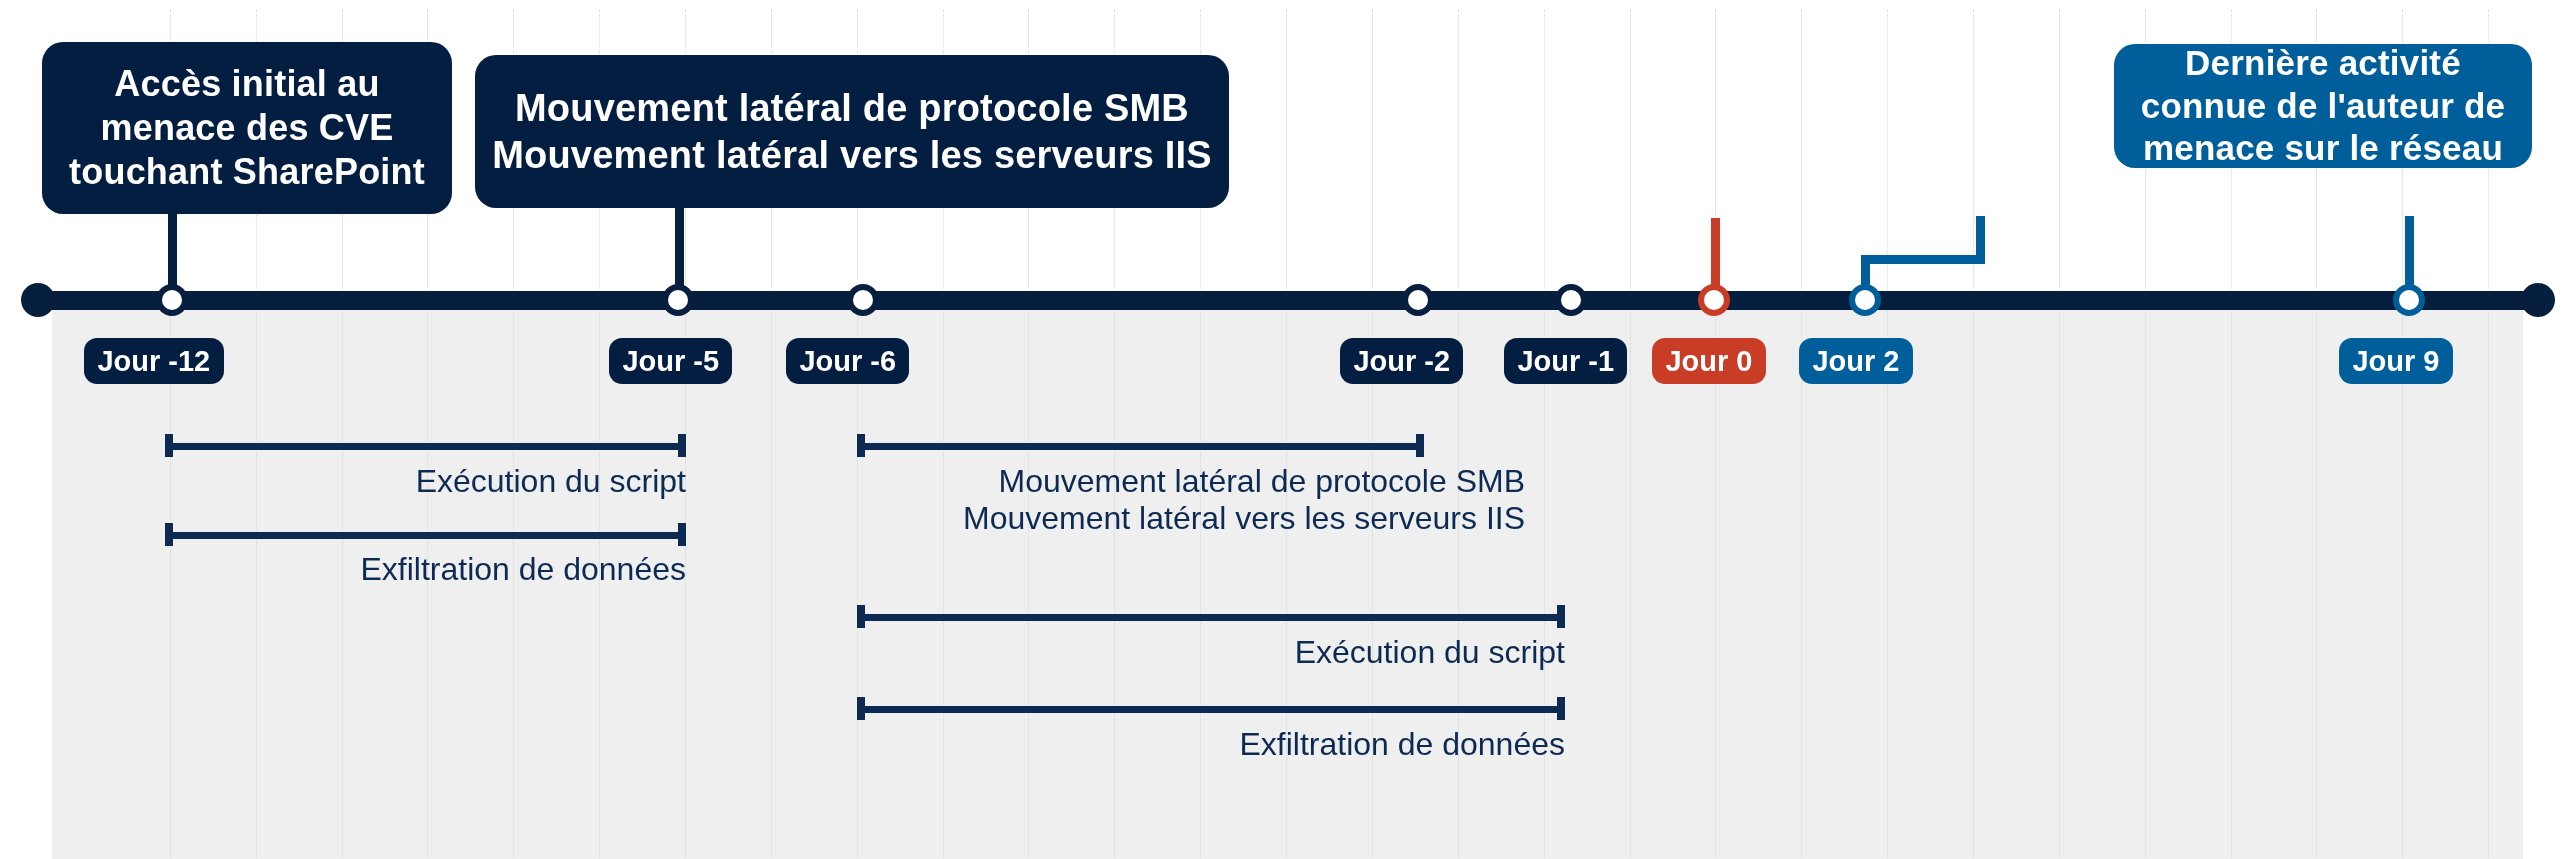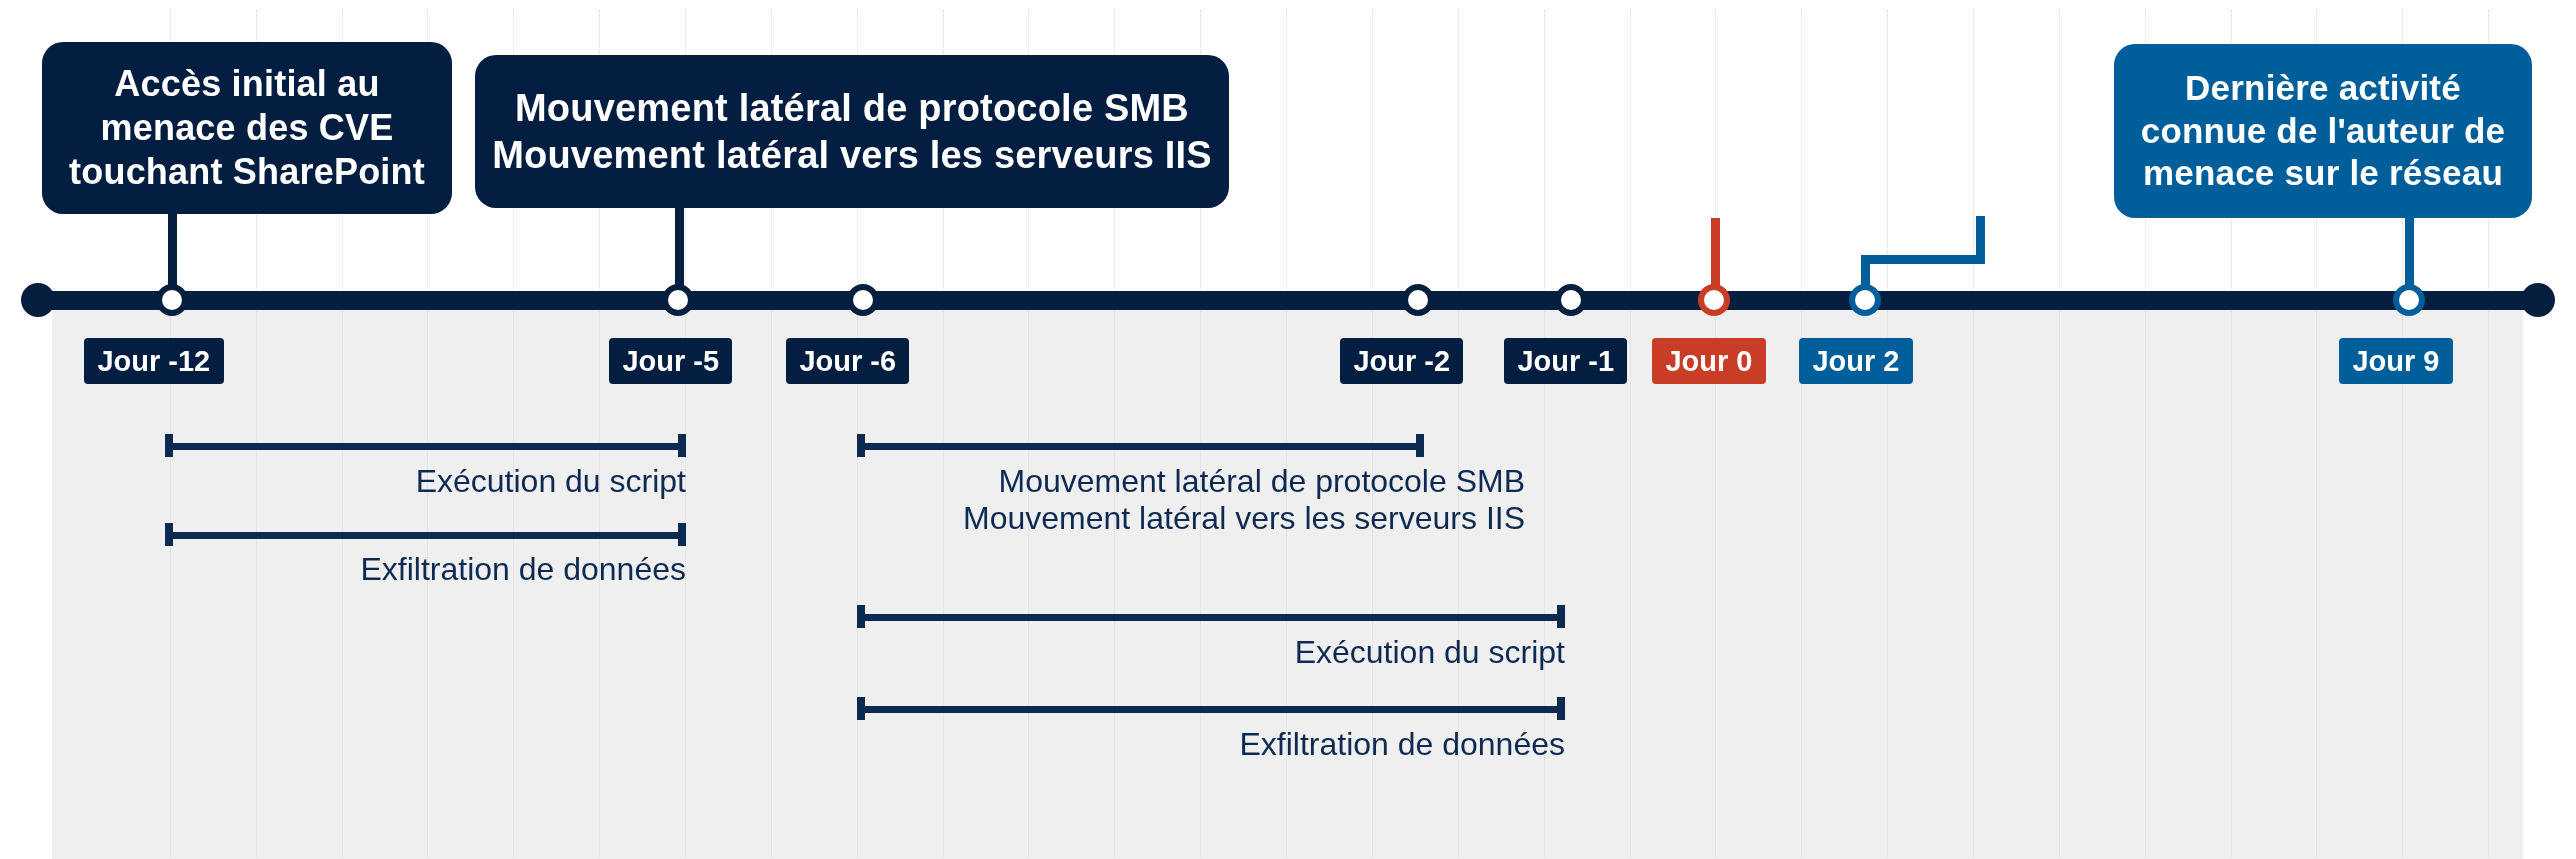--- a/index.html
+++ b/index.html
@@ -124,21 +124,21 @@
   .card.navy { background: #041e42; }
   .card.red  { background: #c93d27; }
   .card.blue { background: #005f9a; }
   .card span { display: block; white-space: pre-line; }
 
   
   .chip {
     position: absolute;
     box-sizing: border-box;
     height: 46px;
-    border-radius: 4px;
+    border-radius: 13px;
     color: #ffffff;
     display: flex;
     align-items: center;
     justify-content: center;
     font-size: 29px;
     font-weight: bold;
     font-stretch: condensed;
     padding: 0 13.4px;
     top: 338px;
     z-index: 6;
@@ -225,21 +225,21 @@
 touchant SharePoint</span>
   </div>
 
   <div class="card navy" style="left:475px; top:55px; width:754px; height:153px; font-size:38px;">
     <span>Mouvement latéral de protocole SMB
 Mouvement latéral vers les serveurs IIS</span>
   </div>
 
 
 
-  <div class="card blue" style="left:2114px; top:44px; width:418px; height:174px; font-size:35px;">
+  <div class="card blue" style="left:2114px; top:44px; width:418px; height:124px; font-size:35px;">
     <span>Dernière activité
 connue de l'auteur de
 menace sur le réseau</span>
   </div>
 
   <div class="stem" style="left:168px;  top:212px; height:86px;"></div>
   <div class="stem" style="left:675px;  top:206px; height:92px;"></div>
   <div class="stem red" style="left:1711px; top:218px; height:80px;"></div>
   <div class="stem blue" style="left:2405px; top:216px; height:82px;"></div>
 

